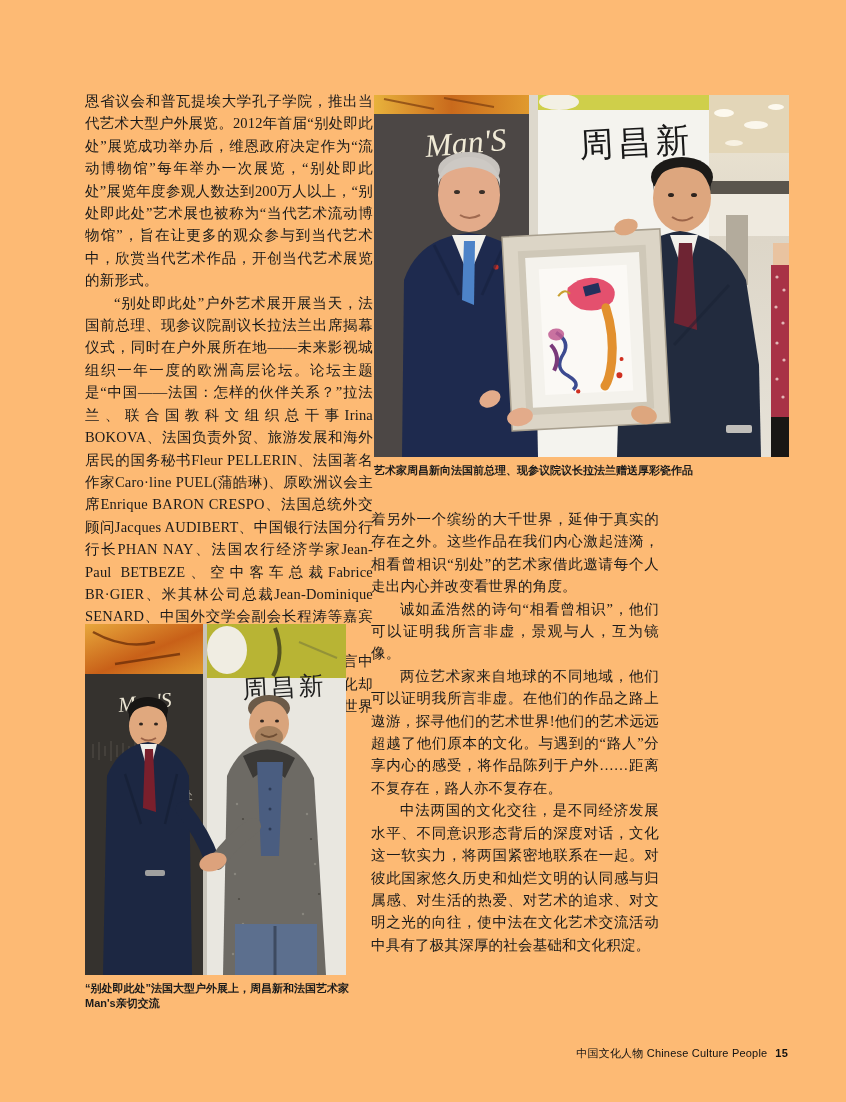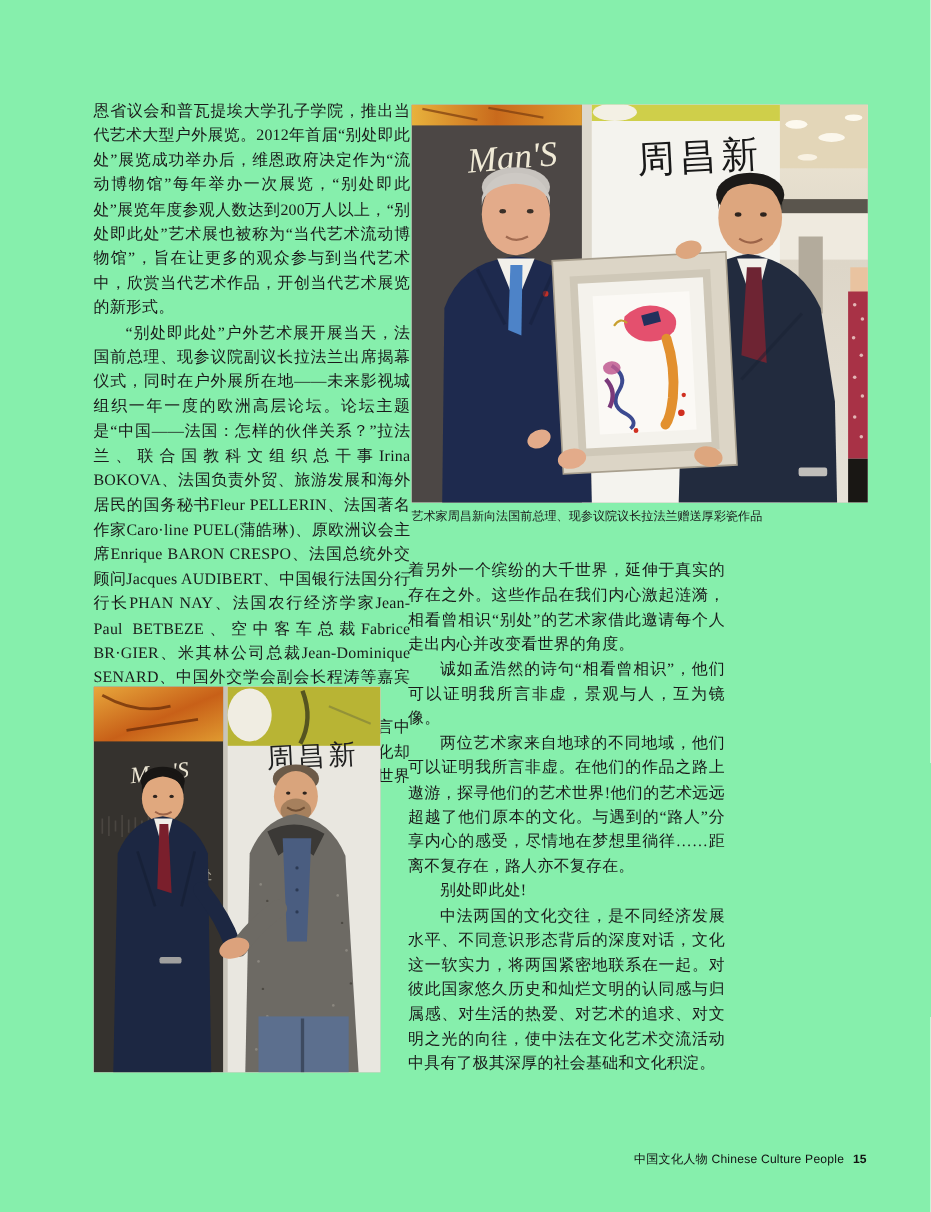--- a/index.html
+++ b/index.html
@@ -1,28 +1,28 @@
 <!DOCTYPE html>
 <html><head>
 <meta charset="utf-8">
 <style>
   html,body{margin:0;padding:0;background:#ffffff;}
-  .page{position:relative;width:846px;height:1102px;background:#86efac;overflow:hidden;
+  .page{position:relative;width:846px;height:1102px;background:#fdba74;overflow:hidden;
         font-family:"Liberation Serif","DejaVu Serif",serif;color:#1a1a1a;}
   .textcol{position:absolute;font-size:14.5px;line-height:22.4px;text-align:justify;
            letter-spacing:0.2px;}
   .textcol p{margin:0;padding:0;}
   .textcol p.indent{text-indent:2em;}
   .col-left{left:85px;top:90px;width:288px;}
   .col-right{left:371px;top:508px;width:288px;}
   .photo{position:absolute;overflow:hidden;background:#cfc9bd;}
   .photo-top{left:374px;top:95px;width:415px;height:362px;}
   .photo-bottom{left:85px;top:624px;width:261px;height:351px;}
   .caption{position:absolute;font-family:"Liberation Sans","DejaVu Sans",sans-serif;
-           font-size:11px;line-height:15px;font-weight:400;color:#1c1c1c;text-align:left;}
+           font-size:11px;line-height:15px;font-weight:700;color:#1c1c1c;text-align:left;}
   .caption-top{left:374px;top:463px;width:420px;}
   .caption-bottom{left:85px;top:981px;width:274px;}
   .footer{position:absolute;top:1046px;right:58px;font-family:"Liberation Sans","DejaVu Sans",sans-serif;
           font-size:11px;color:#111;letter-spacing:0.2px;text-align:center;}
   .footer .pagenum{font-weight:700;margin-left:8px;}
   svg{display:block;}
 </style>
 </head>
 <body>
 
@@ -138,22 +138,21 @@
       <ellipse cx="146" cy="322" rx="13" ry="9" fill="#e3ab8a" transform="rotate(-12 146 322)"></ellipse>
       <ellipse cx="116" cy="304" rx="11" ry="8" fill="#e3ab8a" transform="rotate(-25 116 304)"></ellipse>
     </svg>
   </div>
 
   <div class="caption caption-top">艺术家周昌新向法国前总理、现参议院议长拉法兰赠送厚彩瓷作品</div>
 
   <div class="textcol col-right">
     <p>着另外一个缤纷的大千世界，延伸于真实的存在之外。这些作品在我们内心激起涟漪，相看曾相识“别处”的艺术家借此邀请每个人走出内心并改变看世界的角度。</p>
     <p class="indent">诚如孟浩然的诗句“相看曾相识”，他们可以证明我所言非虚，景观与人，互为镜像。</p>
-    <p class="indent">两位艺术家来自地球的不同地域，他们可以证明我所言非虚。在他们的作品之路上遨游，探寻他们的艺术世界!他们的艺术远远超越了他们原本的文化。与遇到的“路人”分享内心的感受，尽情地在梦想里徜徉……距离不复存在，路人亦不复存在。</p>
-    <p class="indent">别处即此处!</p>
+    <p class="indent">两位艺术家来自地球的不同地域，他们可以证明我所言非虚。在他们的作品之路上遨游，探寻他们的艺术世界!他们的艺术远远超越了他们原本的文化。与遇到的“路人”分享内心的感受，将作品陈列于户外……距离不复存在，路人亦不复存在。</p>
     <p class="indent">中法两国的文化交往，是不同经济发展水平、不同意识形态背后的深度对话，文化这一软实力，将两国紧密地联系在一起。对彼此国家悠久历史和灿烂文明的认同感与归属感、对生活的热爱、对艺术的追求、对文明之光的向往，使中法在文化艺术交流活动中具有了极其深厚的社会基础和文化积淀。</p>
   </div>
 
   <div class="photo photo-bottom">
     <svg width="261" height="351" viewBox="0 0 261 351" preserveAspectRatio="none">
       <defs>
         <linearGradient id="orangeArt2" x1="0" y1="0" x2="1" y2="1">
           <stop offset="0" stop-color="#e8a83c"></stop>
             <stop offset="0.55" stop-color="#c86018"></stop>
             <stop offset="1" stop-color="#e09a30"></stop>
@@ -233,18 +232,19 @@
         <circle cx="185" cy="205" r="1.5" fill="#2c3a54"></circle>
         <rect x="150" y="300" width="82" height="51" fill="#5c6f8e"></rect>
         <line x1="190" y1="302" x2="190" y2="351" stroke="#3d4a60" stroke-width="3"></line>
         <path d="M168 202 Q146 218 132 238" stroke="#6d6a64" stroke-width="16" fill="none" stroke-linecap="round"></path>
       </g>
 
       <ellipse cx="128" cy="238" rx="14" ry="9" fill="#dca27c" transform="rotate(-18 128 238)"></ellipse>
     </svg>
   </div>
 
+  <div class="caption caption-bottom">“别处即此处”法国大型户外展上，周昌新和法国艺术家Man's亲切交流</div>
 
   <div class="footer">
     <span>中国文化人物 Chinese Culture People</span><span class="pagenum">15</span>
   </div>
 
 </div>
 
 </body></html>

